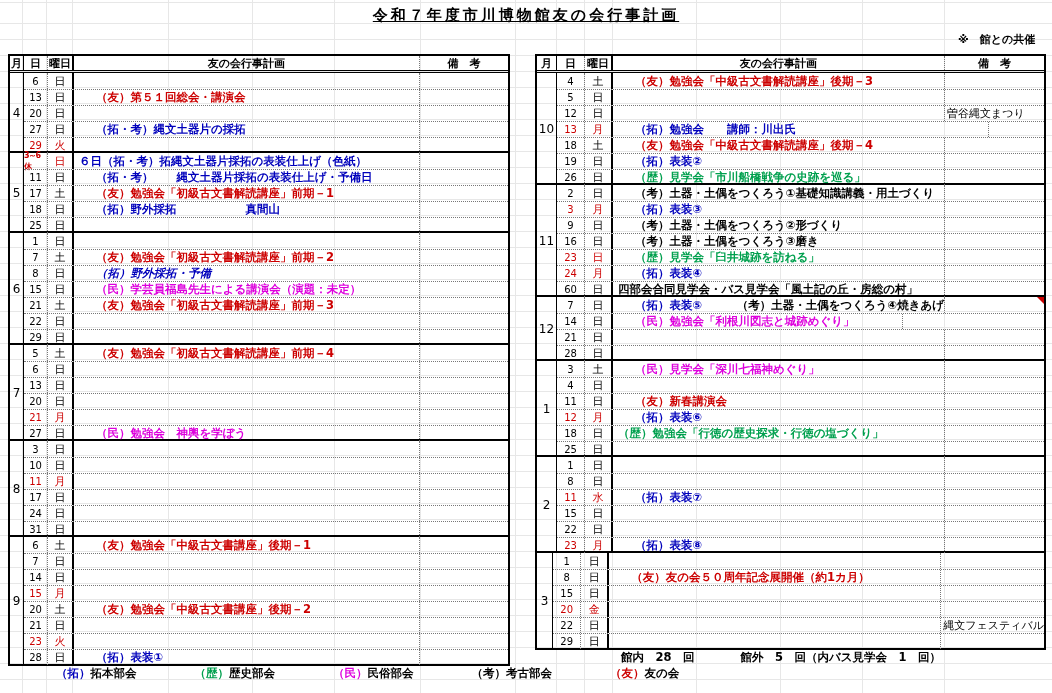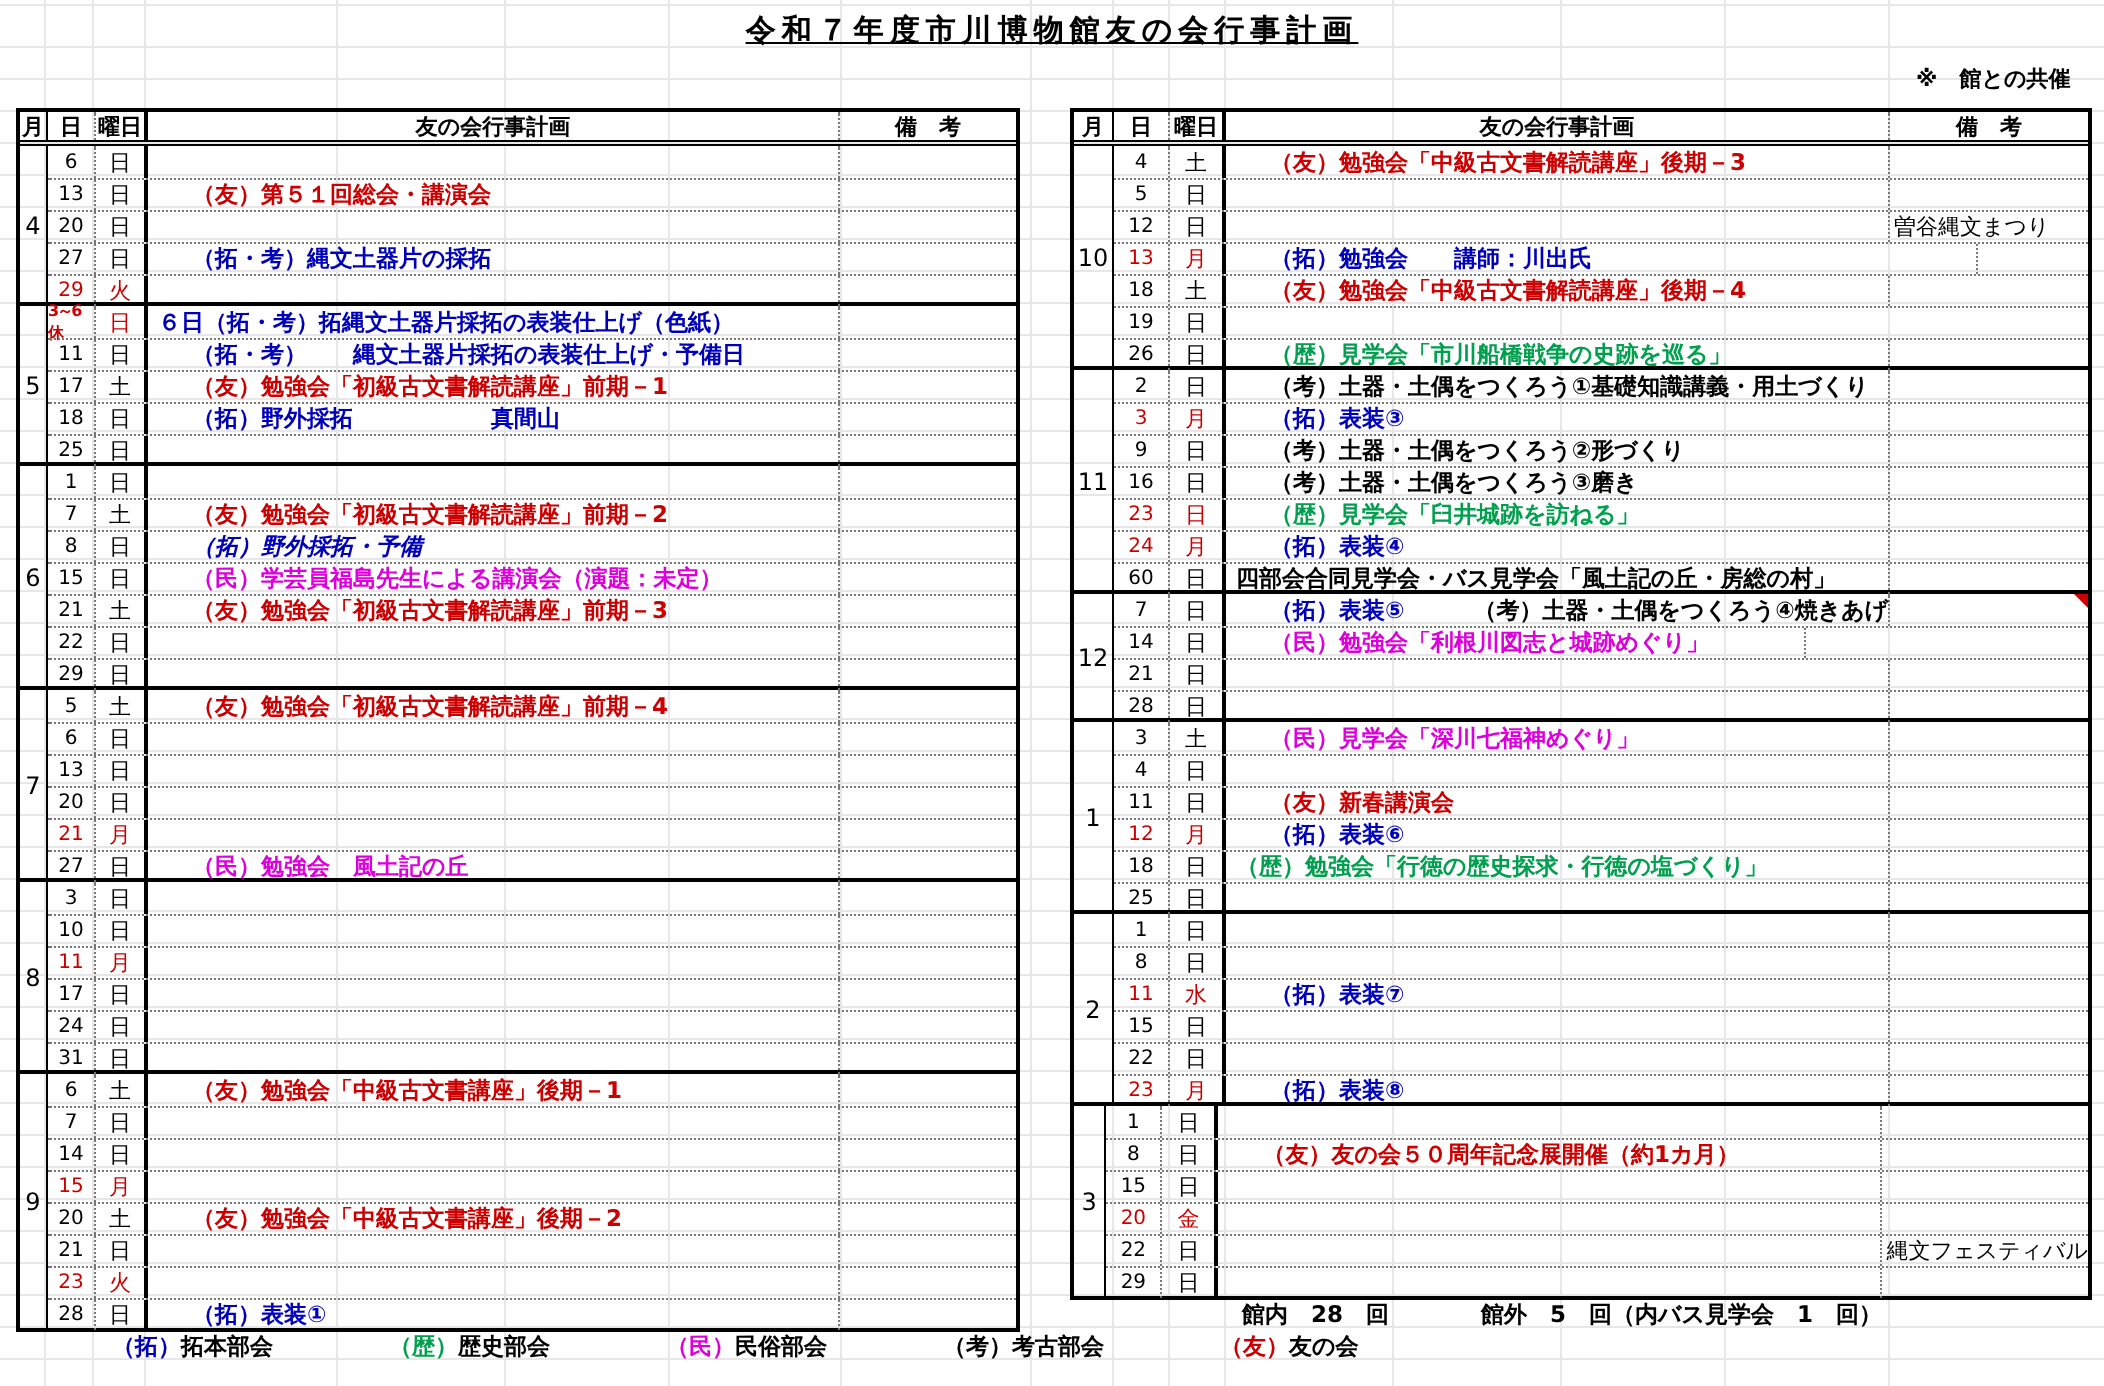--- a/index.html
+++ b/index.html
@@ -278,21 +278,21 @@
         <div class="row">
           <div class="cell daycell holiday" style="width: 24px;">21</div>
           <div class="cell wdcell holiday" style="width: 26px;">月</div>
           <div class="cell evcell" style="width: 346px;"></div>
           <div class="cell rmcell"></div>
         </div>
         <div class="row">
           <div class="cell daycell" style="width: 24px;">27</div>
           <div class="cell wdcell" style="width: 26px;">日</div>
           <div class="cell evcell" style="width: 346px;">
-            <span class="c-magenta">（民）勉強会　風土記の丘</span>
+            <span class="c-magenta">（民）勉強会　神輿を学ぼう</span>
           </div>
           <div class="cell rmcell"></div>
         </div>
       </div>
     </div>
     <div class="month">
       <div class="mcell" style="width: 14px;">8</div>
       <div class="rows">
         <div class="row">
           <div class="cell daycell" style="width: 24px;">3</div>
@@ -437,20 +437,23 @@
           <div class="cell daycell" style="width: 28px;">18</div>
           <div class="cell wdcell" style="width: 28px;">土</div>
           <div class="cell evcell" style="width: 332px;">
             <span class="c-red">（友）勉強会「中級古文書解読講座」後期－4</span>
           </div>
           <div class="cell rmcell"></div>
         </div>
         <div class="row">
           <div class="cell daycell" style="width: 28px;">19</div>
           <div class="cell wdcell" style="width: 28px;">日</div>
+          <div class="cell evcell" style="width: 332px;">
+            <span class="c-blue">（拓）表装②</span>
+          </div>
           <div class="cell rmcell"></div>
         </div>
         <div class="row">
           <div class="cell daycell" style="width: 28px;">26</div>
           <div class="cell wdcell" style="width: 28px;">日</div>
           <div class="cell evcell" style="width: 332px;">
             <span class="c-green">（歴）見学会「市川船橋戦争の史跡を巡る」</span>
           </div>
           <div class="cell rmcell"></div>
         </div>

